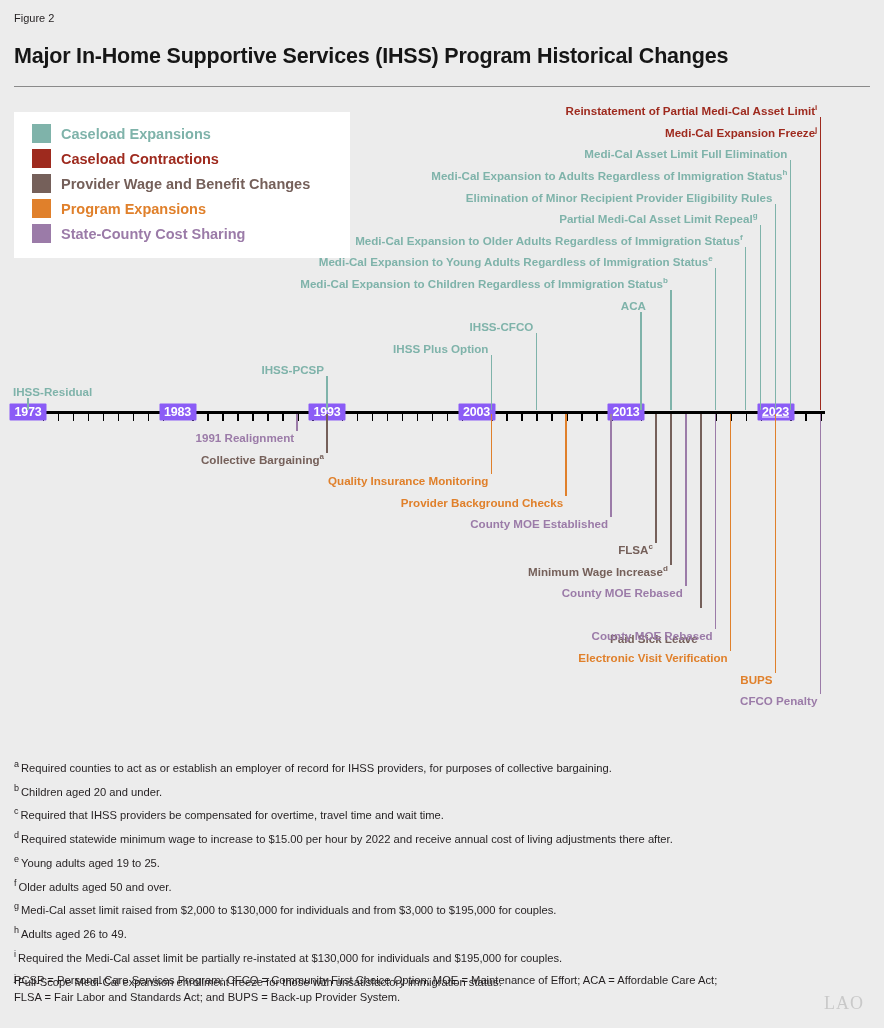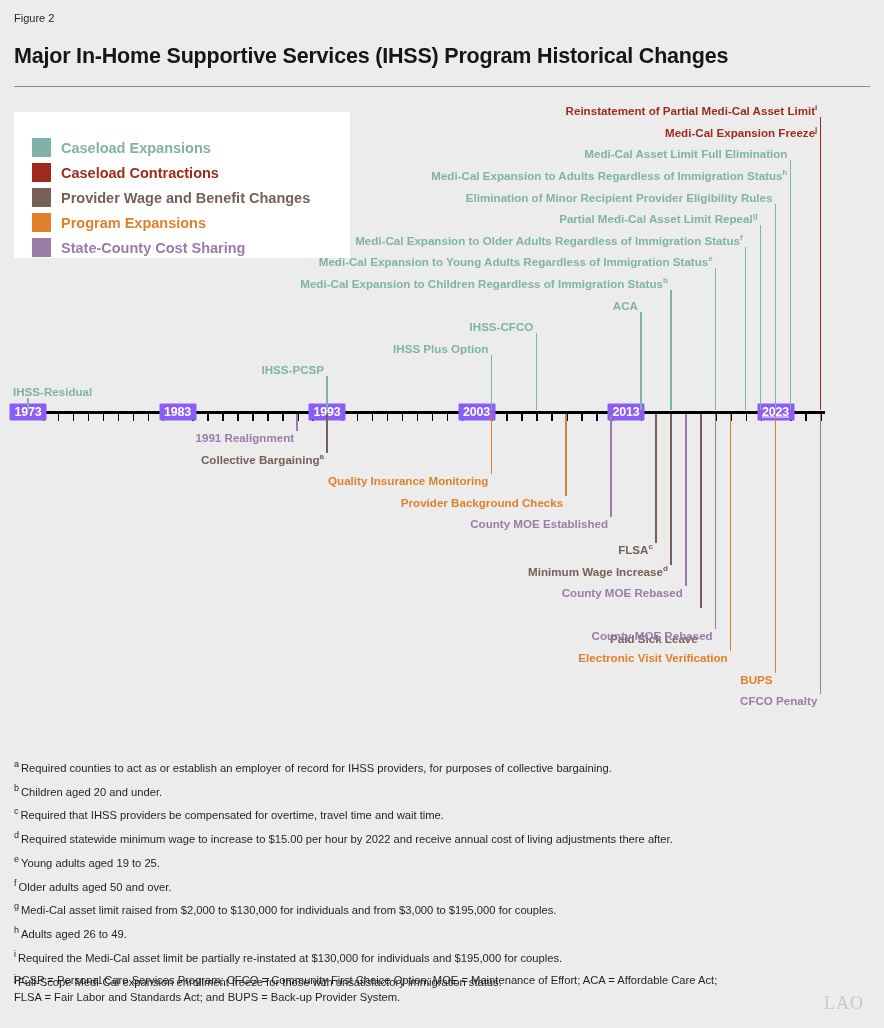--- a/index.html
+++ b/index.html
@@ -11,21 +11,21 @@
   #fig{position:absolute;inset:0;}
 
   .fig-num{position:absolute;left:14px;top:12px;font-size:11px;color:#231f20;}
   .fig-title{position:absolute;left:14px;top:44px;font-size:21.5px;font-weight:bold;
     letter-spacing:-.2px;color:#161616;white-space:nowrap;}
   .rule{position:absolute;left:14px;top:86px;width:856px;height:1px;background:#8a8a8a;}
 
   
   .legend{position:absolute;left:14px;top:112px;width:336px;height:146px;background:#fff;}
   .legend-row{display:flex;align-items:center;height:25px;margin-left:18px;}
-  .legend-row:first-child{margin-top:23px;}
+  .legend-row:first-child{margin-top:9px;}
   .sw{width:19px;height:19px;flex:0 0 19px;}
   .legend-label{font-size:14.5px;font-weight:bold;margin-left:10px;white-space:nowrap;}
 
   
   .axis-line{position:absolute;height:3px;background:#000;}
   .tick{position:absolute;width:1.5px;height:8px;background:#000;}
   .yearbox{position:absolute;background:#8b5cf6;color:#fff;font-size:12.5px;font-weight:bold;
     padding:2px 5px 3px 5px;border-radius:1px;transform:translate(-50%,-50%);
     line-height:12px;letter-spacing:-.2px;}
 
@@ -133,21 +133,21 @@
       <div class="yearbox" style="left: 775.5px; top: 412px; text-decoration: underline;">2023</div>
       <div class="conn" style="left: 27.2px; top: 398px; height: 12px; background: rgb(127, 179, 170);"></div>
       <div class="evlabel" style="color: rgb(127, 179, 170); top: 391px; left: 0px; width: 25px; text-align: right; padding-left: 13px;"><span>IHSS-Residual</span></div>
       <div class="conn" style="left: 326.2px; top: 376.4px; height: 33.6px; background: rgb(127, 179, 170);"></div>
       <div class="evlabel" style="color: rgb(127, 179, 170); top: 369.4px; left: 0px; width: 324px; text-align: right;"><span>IHSS-PCSP</span></div>
       <div class="conn" style="left: 490.65px; top: 354.8px; height: 55.2px; background: rgb(127, 179, 170);"></div>
       <div class="evlabel" style="color: rgb(127, 179, 170); top: 347.8px; left: 0px; width: 488.45px; text-align: right;"><span>IHSS Plus Option</span></div>
       <div class="conn" style="left: 535.5px; top: 333.2px; height: 76.8px; background: rgb(127, 179, 170);"></div>
       <div class="evlabel" style="color: rgb(127, 179, 170); top: 326.2px; left: 0px; width: 533.3px; text-align: right;"><span>IHSS-CFCO</span></div>
       <div class="conn" style="left: 640.15px; top: 311.6px; height: 98.4px; background: rgb(127, 179, 170);"></div>
-      <div class="evlabel" style="color: rgb(127, 179, 170); top: 304.6px; left: 0px; width: 637.95px; text-align: right;"><span>ACA</span></div>
+      <div class="evlabel" style="color: rgb(127, 179, 170); top: 304.6px; left: 0px; width: 637.95px; text-align: right; padding-left: 8px;"><span>ACA</span></div>
       <div class="conn" style="left: 670.05px; top: 290px; height: 120px; background: rgb(127, 179, 170);"></div>
       <div class="evlabel" style="color: rgb(127, 179, 170); top: 283px; left: 0px; width: 667.85px; text-align: right;"><span>Medi-Cal Expansion to Children Regardless of Immigration Status</span><sup>b</sup></div>
       <div class="conn" style="left: 714.9px; top: 268.4px; height: 141.6px; background: rgb(127, 179, 170);"></div>
       <div class="evlabel" style="color: rgb(127, 179, 170); top: 261.4px; left: 0px; width: 712.7px; text-align: right;"><span>Medi-Cal Expansion to Young Adults Regardless of Immigration Status</span><sup>e</sup></div>
       <div class="conn" style="left: 744.8px; top: 246.8px; height: 163.2px; background: rgb(127, 179, 170);"></div>
       <div class="evlabel" style="color: rgb(127, 179, 170); top: 239.8px; left: 0px; width: 742.6px; text-align: right;"><span>Medi-Cal Expansion to Older Adults Regardless of Immigration Status</span><sup>f</sup></div>
       <div class="conn" style="left: 759.75px; top: 225.2px; height: 184.8px; background: rgb(127, 179, 170);"></div>
       <div class="evlabel" style="color: rgb(127, 179, 170); top: 218.2px; left: 0px; width: 757.55px; text-align: right;"><span>Partial Medi-Cal Asset Limit Repeal</span><sup>g</sup></div>
       <div class="conn" style="left: 774.7px; top: 203.6px; height: 206.4px; background: rgb(127, 179, 170);"></div>
       <div class="evlabel" style="color: rgb(127, 179, 170); top: 196.6px; left: 0px; width: 772.5px; text-align: right;"><span>Elimination of Minor Recipient Provider Eligibility Rules</span></div>

